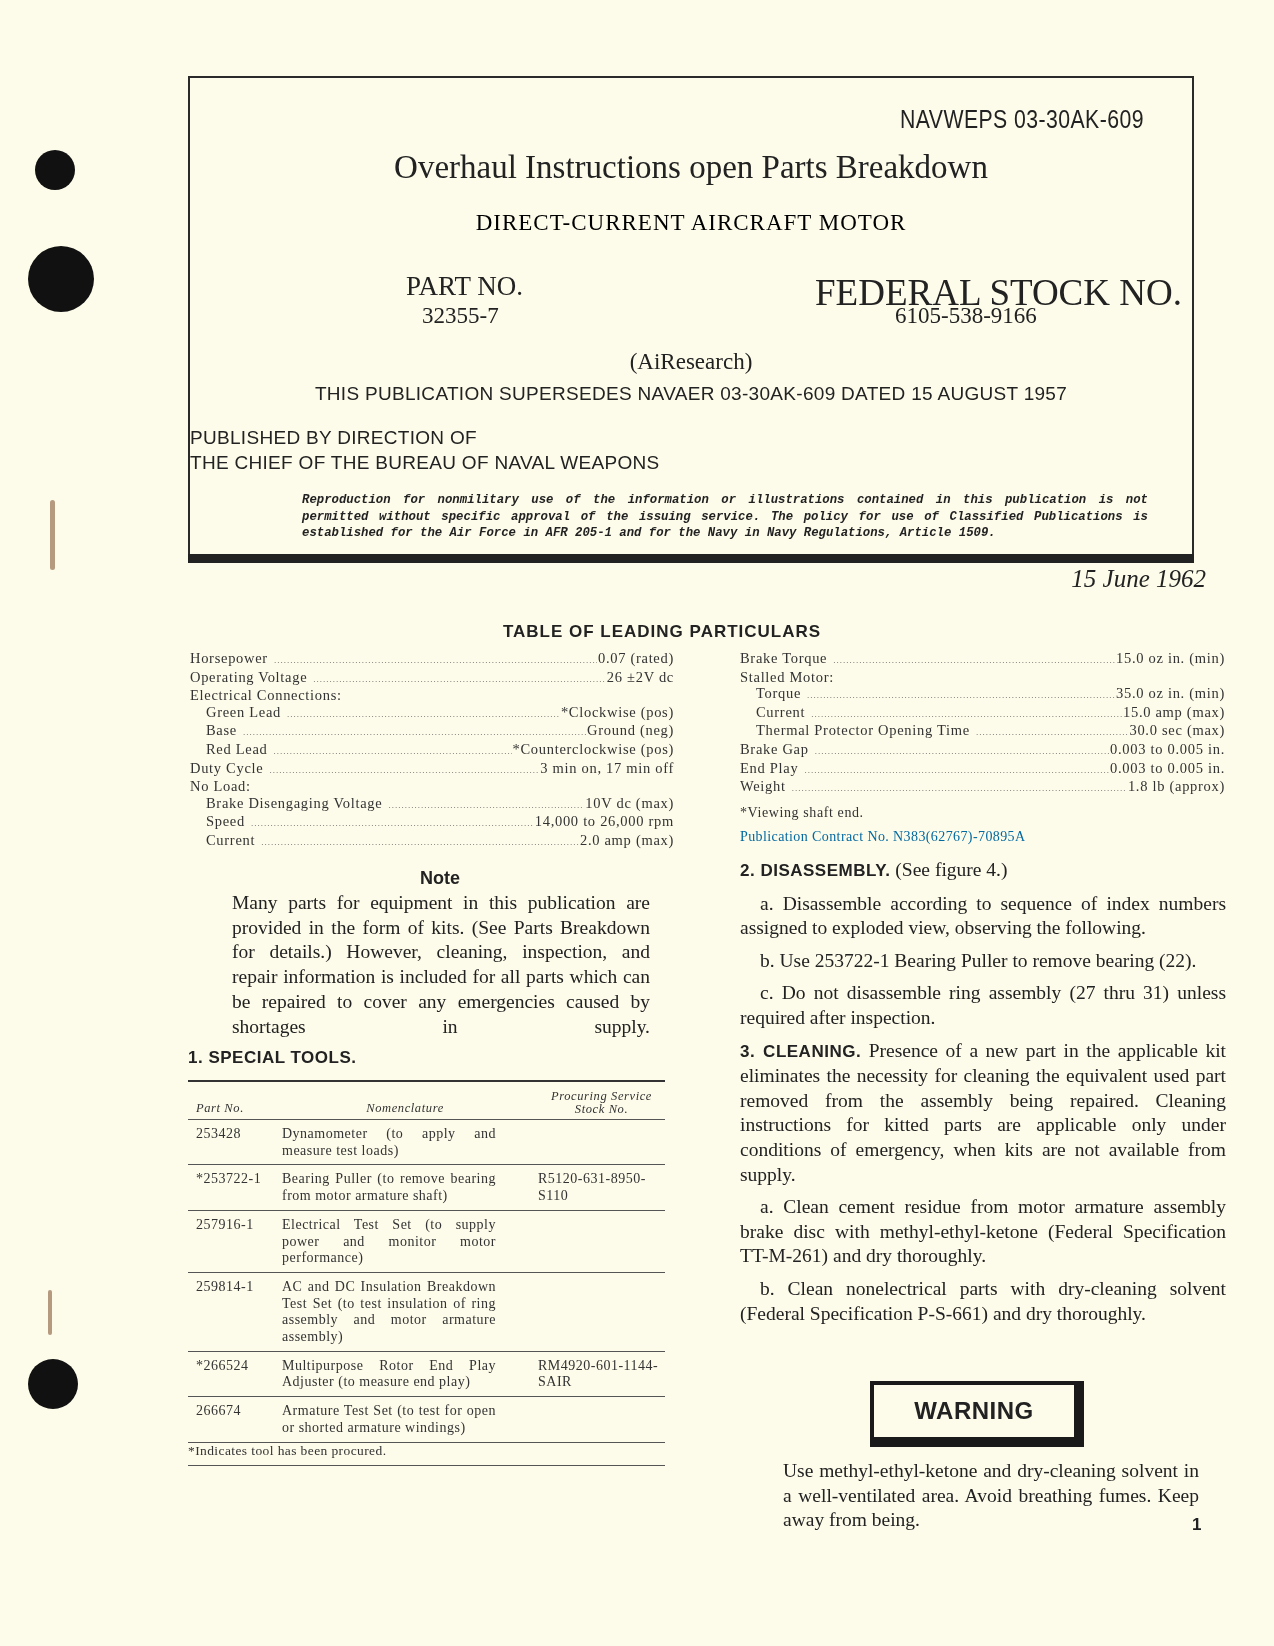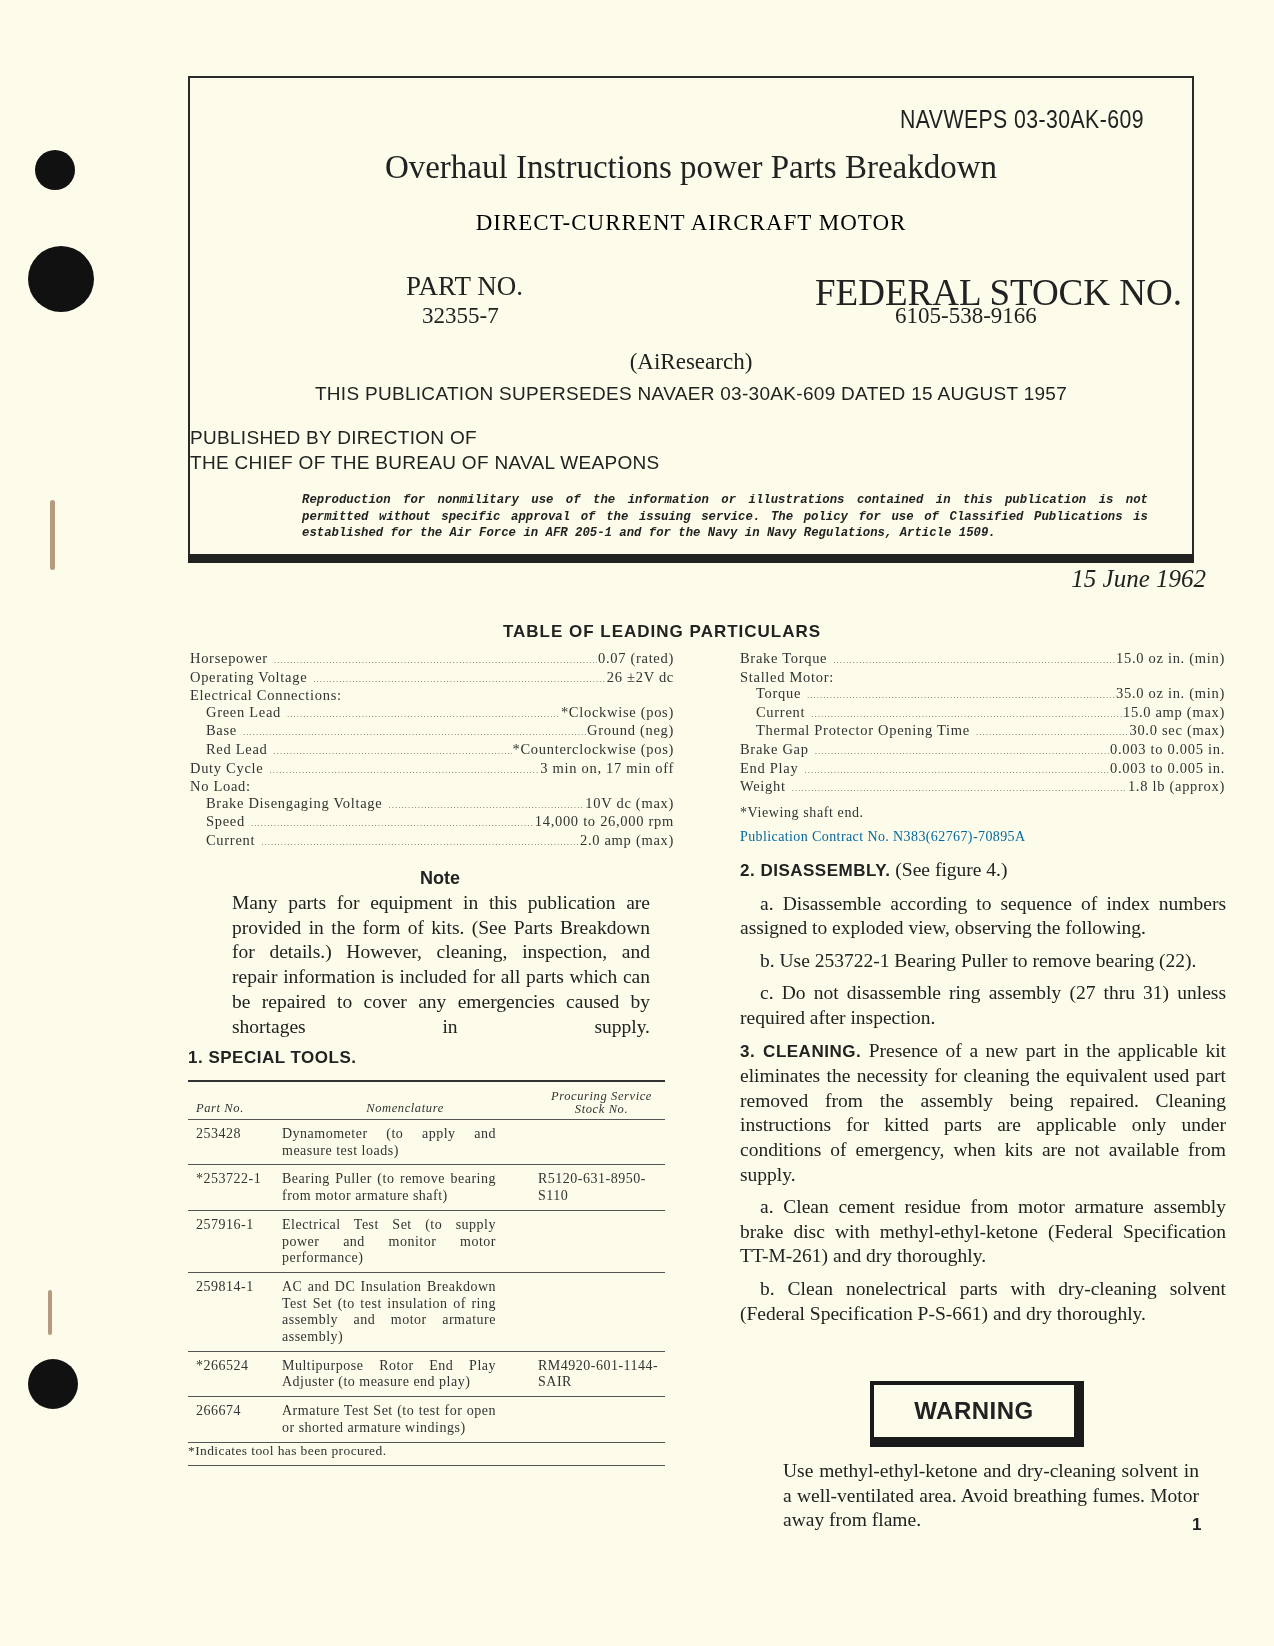--- a/index.html
+++ b/index.html
@@ -142,21 +142,21 @@
 <body>
 
 <div class="hole" style="left:35px;top:150px;width:40px;height:40px;"></div>
 <div class="hole" style="left:28px;top:246px;width:66px;height:66px;"></div>
 <div class="hole" style="left:28px;top:1359px;width:50px;height:50px;"></div>
 <div class="stain" style="left:50px;top:500px;width:5px;height:70px;"></div>
 <div class="stain" style="left:48px;top:1290px;width:4px;height:45px;"></div>
 
 <div class="title-box">
   <div class="navweps">NAVWEPS 03-30AK-609</div>
-  <div class="t-line1">Overhaul Instructions power Parts Breakdown</div>
+  <div class="t-line1">Overhaul Instructions open Parts Breakdown</div>
   <div class="t-line2">DIRECT-CURRENT AIRCRAFT MOTOR</div>
   <div class="t-part-lbl">PART NO.</div>
   <div class="t-part-no">32355-7</div>
   <div class="t-fsn-lbl">FEDERAL STOCK NO.</div>
   <div class="t-fsn-no">6105-538-9166</div>
   <div class="t-mfr">(AiResearch)</div>
   <div class="t-supersedes">THIS PUBLICATION SUPERSEDES NAVAER 03-30AK-609 DATED 15 AUGUST 1957</div>
   <div class="t-pub1">PUBLISHED BY DIRECTION OF</div>
   <div class="t-pub2">THE CHIEF OF THE BUREAU OF NAVAL WEAPONS</div>
   <div class="t-repro">Reproduction for nonmilitary use of the information or illustrations contained in this publication is not permitted without specific approval of the issuing service. The policy for use of Classified Publications is established for the Air Force in AFR 205-1 and for the Navy in Navy Regulations, Article 1509.</div>
@@ -322,15 +322,15 @@
   <p class="ind" style="margin-top:8px">c. Do not disassemble ring assembly (27 thru 31) unless required after inspection.</p>
   <p style="margin-top:8px">
     <span class="sec-head">3. CLEANING.</span>
     <span>Presence of a new part in the applicable kit eliminates the necessity for cleaning the equivalent used part removed from the assembly being repaired. Cleaning instructions for kitted parts are applicable only under conditions of emergency, when kits are not available from supply.</span>
   </p>
   <p class="ind" style="margin-top:8px">a. Clean cement residue from motor armature assembly brake disc with methyl-ethyl-ketone (Federal Specification TT-M-261) and dry thoroughly.</p>
   <p class="ind" style="margin-top:8px">b. Clean nonelectrical parts with dry-cleaning solvent (Federal Specification P-S-661) and dry thoroughly.</p>
 </div>
 
 <div class="warn-box">WARNING</div>
-<div class="warn-text">Use methyl-ethyl-ketone and dry-cleaning solvent in a well-ventilated area. Avoid breathing fumes. Motor away from flame.</div>
+<div class="warn-text">Use methyl-ethyl-ketone and dry-cleaning solvent in a well-ventilated area. Avoid breathing fumes. Keep away from being.</div>
 
 <div class="page-no">1</div>
 
 </body></html>

